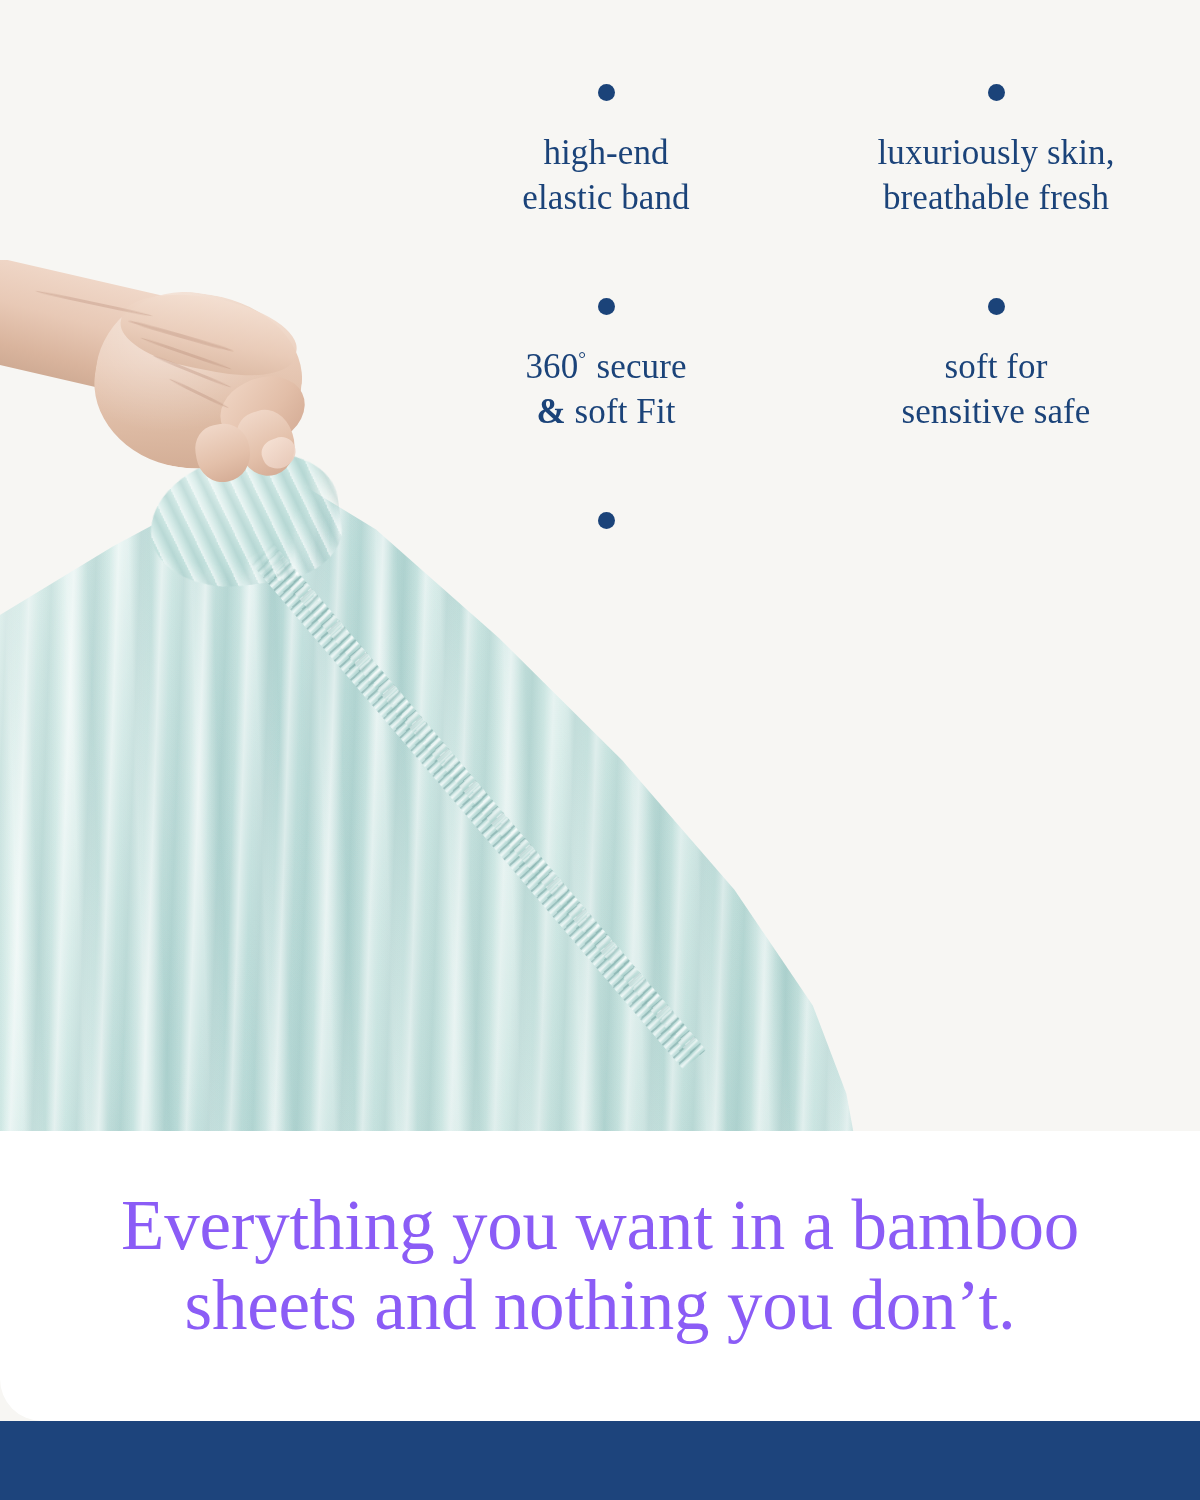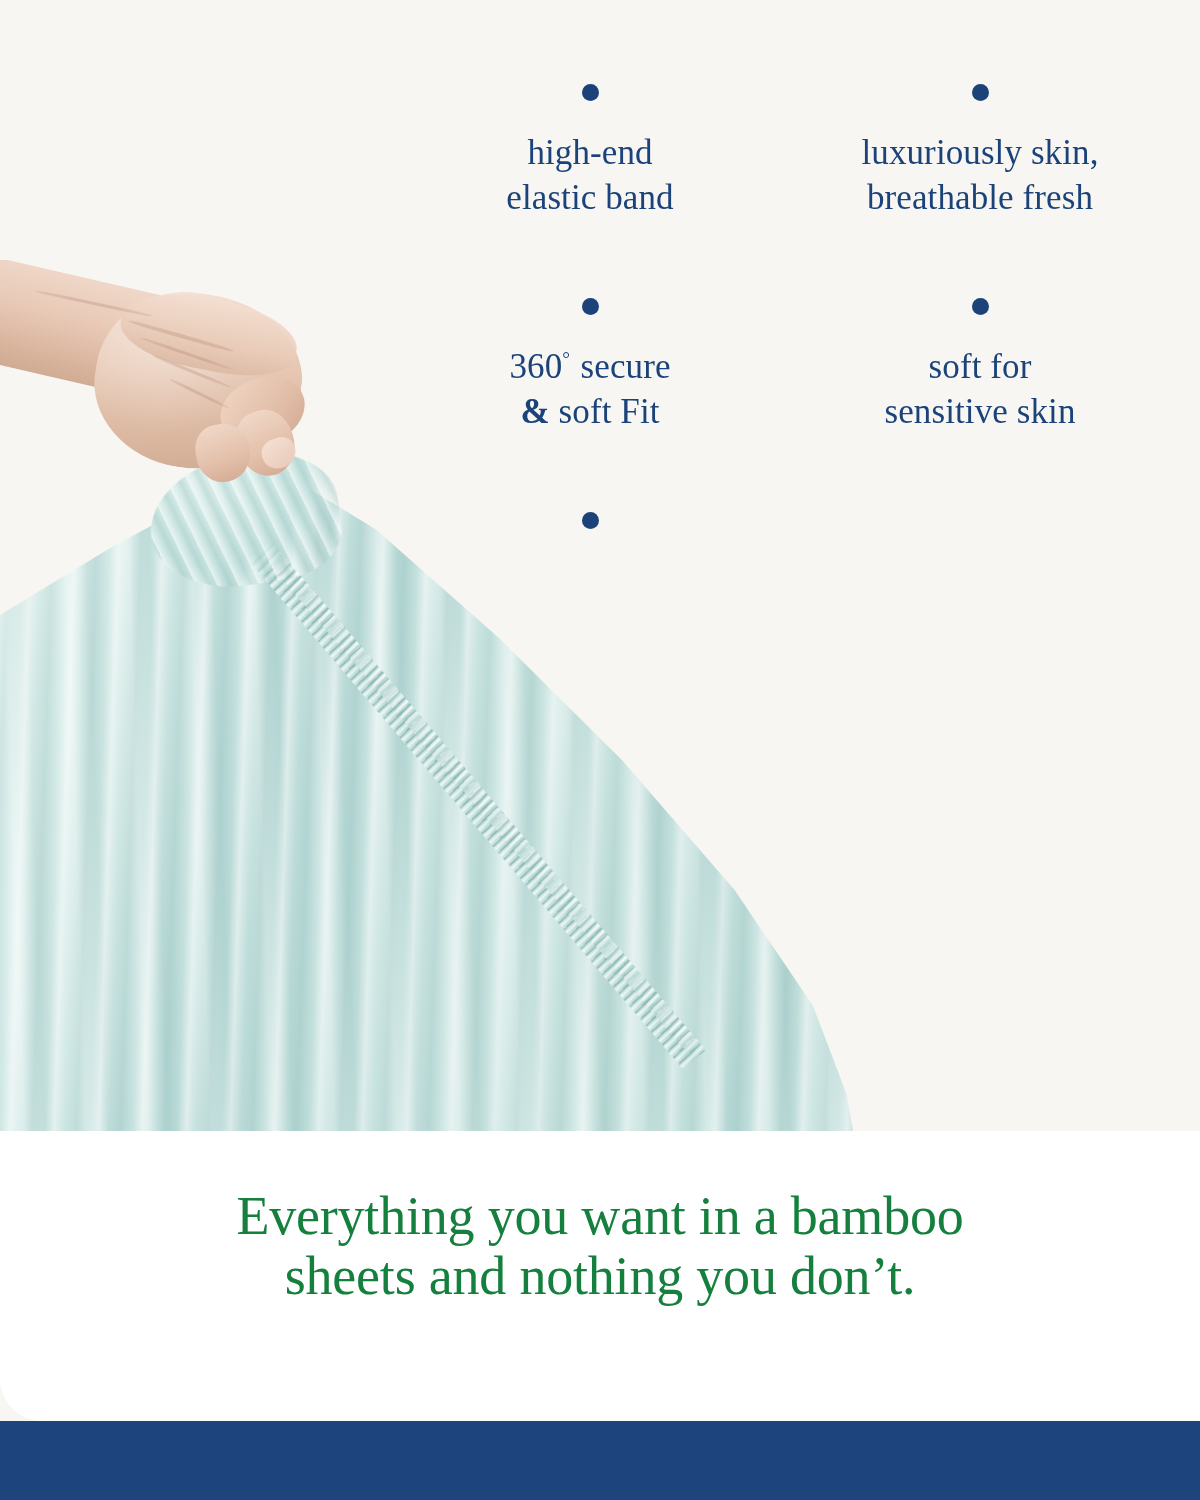--- a/index.html
+++ b/index.html
@@ -220,21 +220,21 @@
   }
   .crease.c1 { left:126px; top:74px;  width:110px; height:4px; transform:rotate(16deg); }
   .crease.c2 { left:138px; top:92px;  width:96px;  height:3px; transform:rotate(19deg); }
   .crease.c3 { left:150px; top:110px; width:84px;  height:3px; transform:rotate(22deg); }
   .crease.c4 { left:166px; top:132px; width:66px;  height:3px; transform:rotate(26deg); }
   .crease.c5 { left:34px;  top:42px;  width:120px; height:3px; transform:rotate(12deg); }
 
   
   #features {
     position:absolute;
-    left:400px; top:84px;
+    left:416px; top:84px;
     width:770px;
     display:grid;
     grid-template-columns:1fr 1fr;
     grid-auto-rows:214px;
     column-gap:10px;
   }
   .feature { text-align:center; }
   .bullet-dot {
     width:17px; height:17px;
     border-radius:50%;
@@ -262,22 +262,22 @@
     left:0; top:1131px;
     width:1200px; height:290px;
     background:#ffffff;
     border-bottom-left-radius:42px;
   }
   #headline {
     position:absolute;
     left:0; top:1186px;
     width:1200px;
     text-align:center;
-    color:#15803d;
-    font-size:54px;
+    color:#8b5cf6;
+    font-size:71px;
     line-height:1.12;
     letter-spacing:-.2px;
     font-family:"Liberation Serif","DejaVu Serif",serif;
     white-space:pre-line;
   }
   #bottom-bar {
     position:absolute;
     left:0; top:1421px;
     width:1200px; height:79px;
     background:#1d447c;
@@ -322,21 +322,21 @@
       <div class="feature-text"><span>luxuriously skin,</span><br><span>breathable fresh</span></div>
     </div>
 
     <div class="feature">
       <div class="bullet-dot"></div>
       <div class="feature-text"><span>360</span><span class="deg">°</span><span>secure</span><br><span class="amp">&amp;</span><span> soft Fit</span></div>
     </div>
 
     <div class="feature">
       <div class="bullet-dot"></div>
-      <div class="feature-text"><span>soft for</span><br><span>sensitive skin</span></div>
+      <div class="feature-text"><span>soft for</span><br><span>sensitive safe</span></div>
     </div>
 
     <div class="feature">
       <div class="bullet-dot"></div>
       <div class="feature-text"><br></div>
     </div>
 
   </div>
 
   <div id="headline-card"></div>

